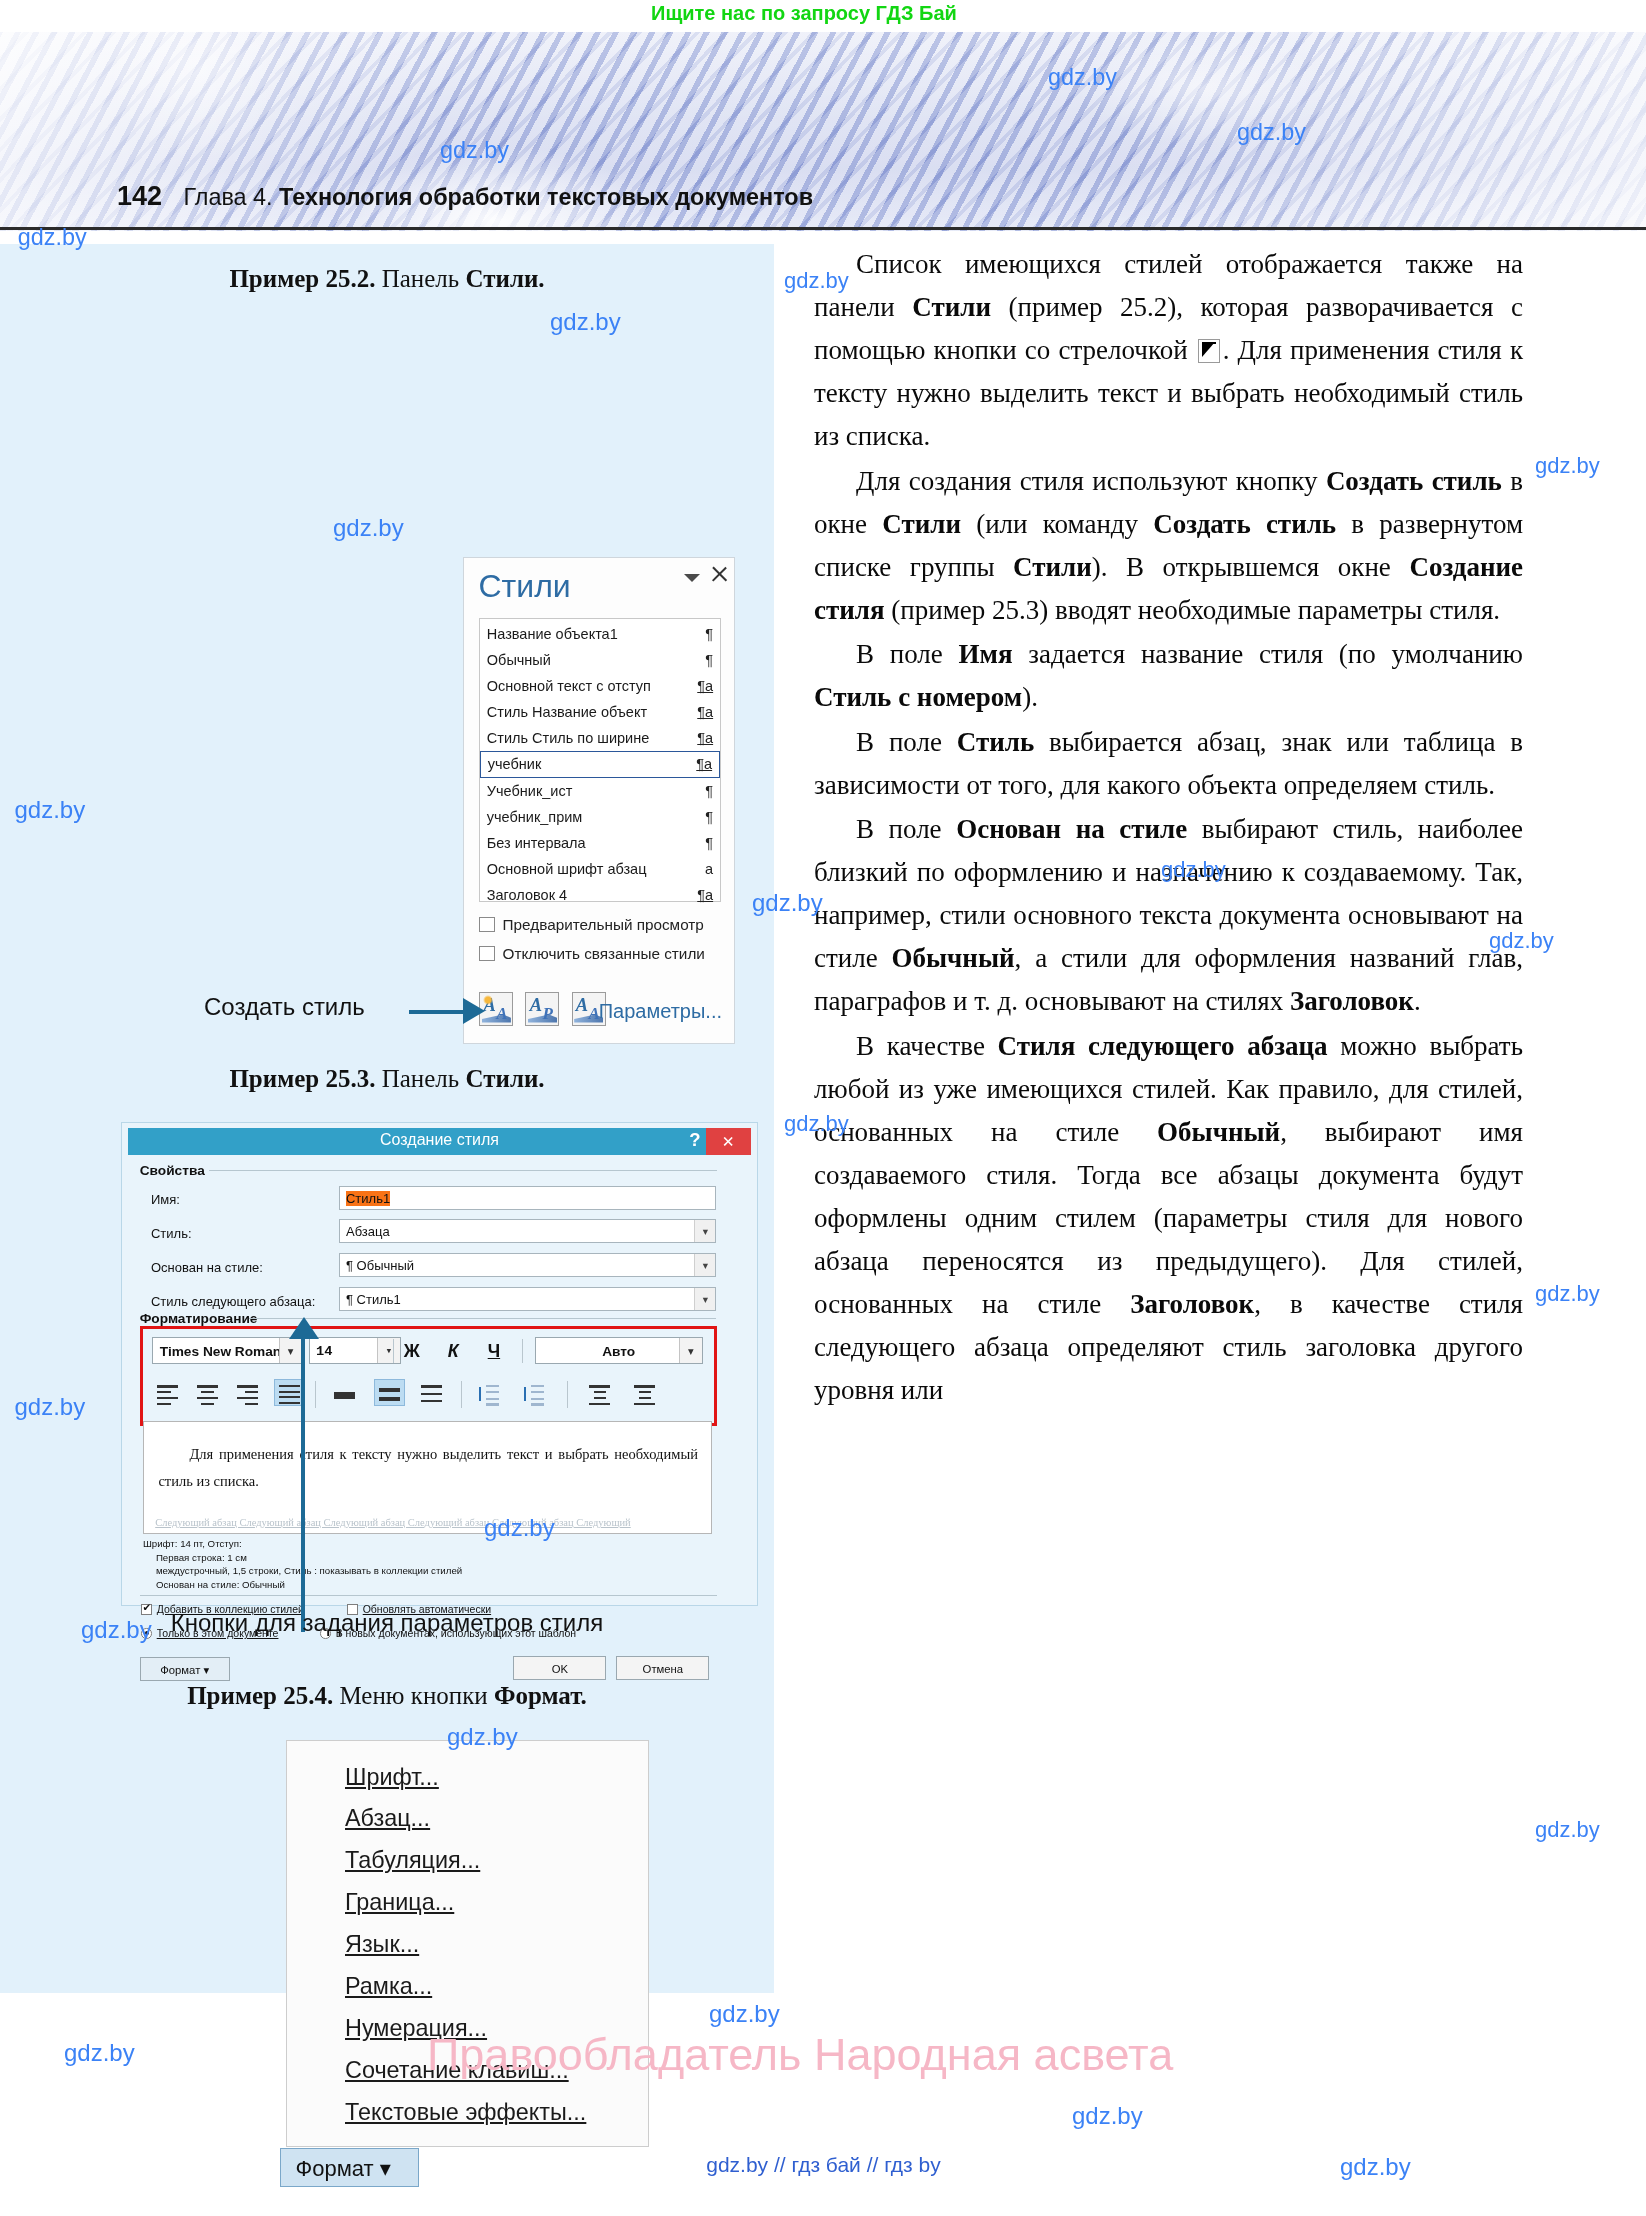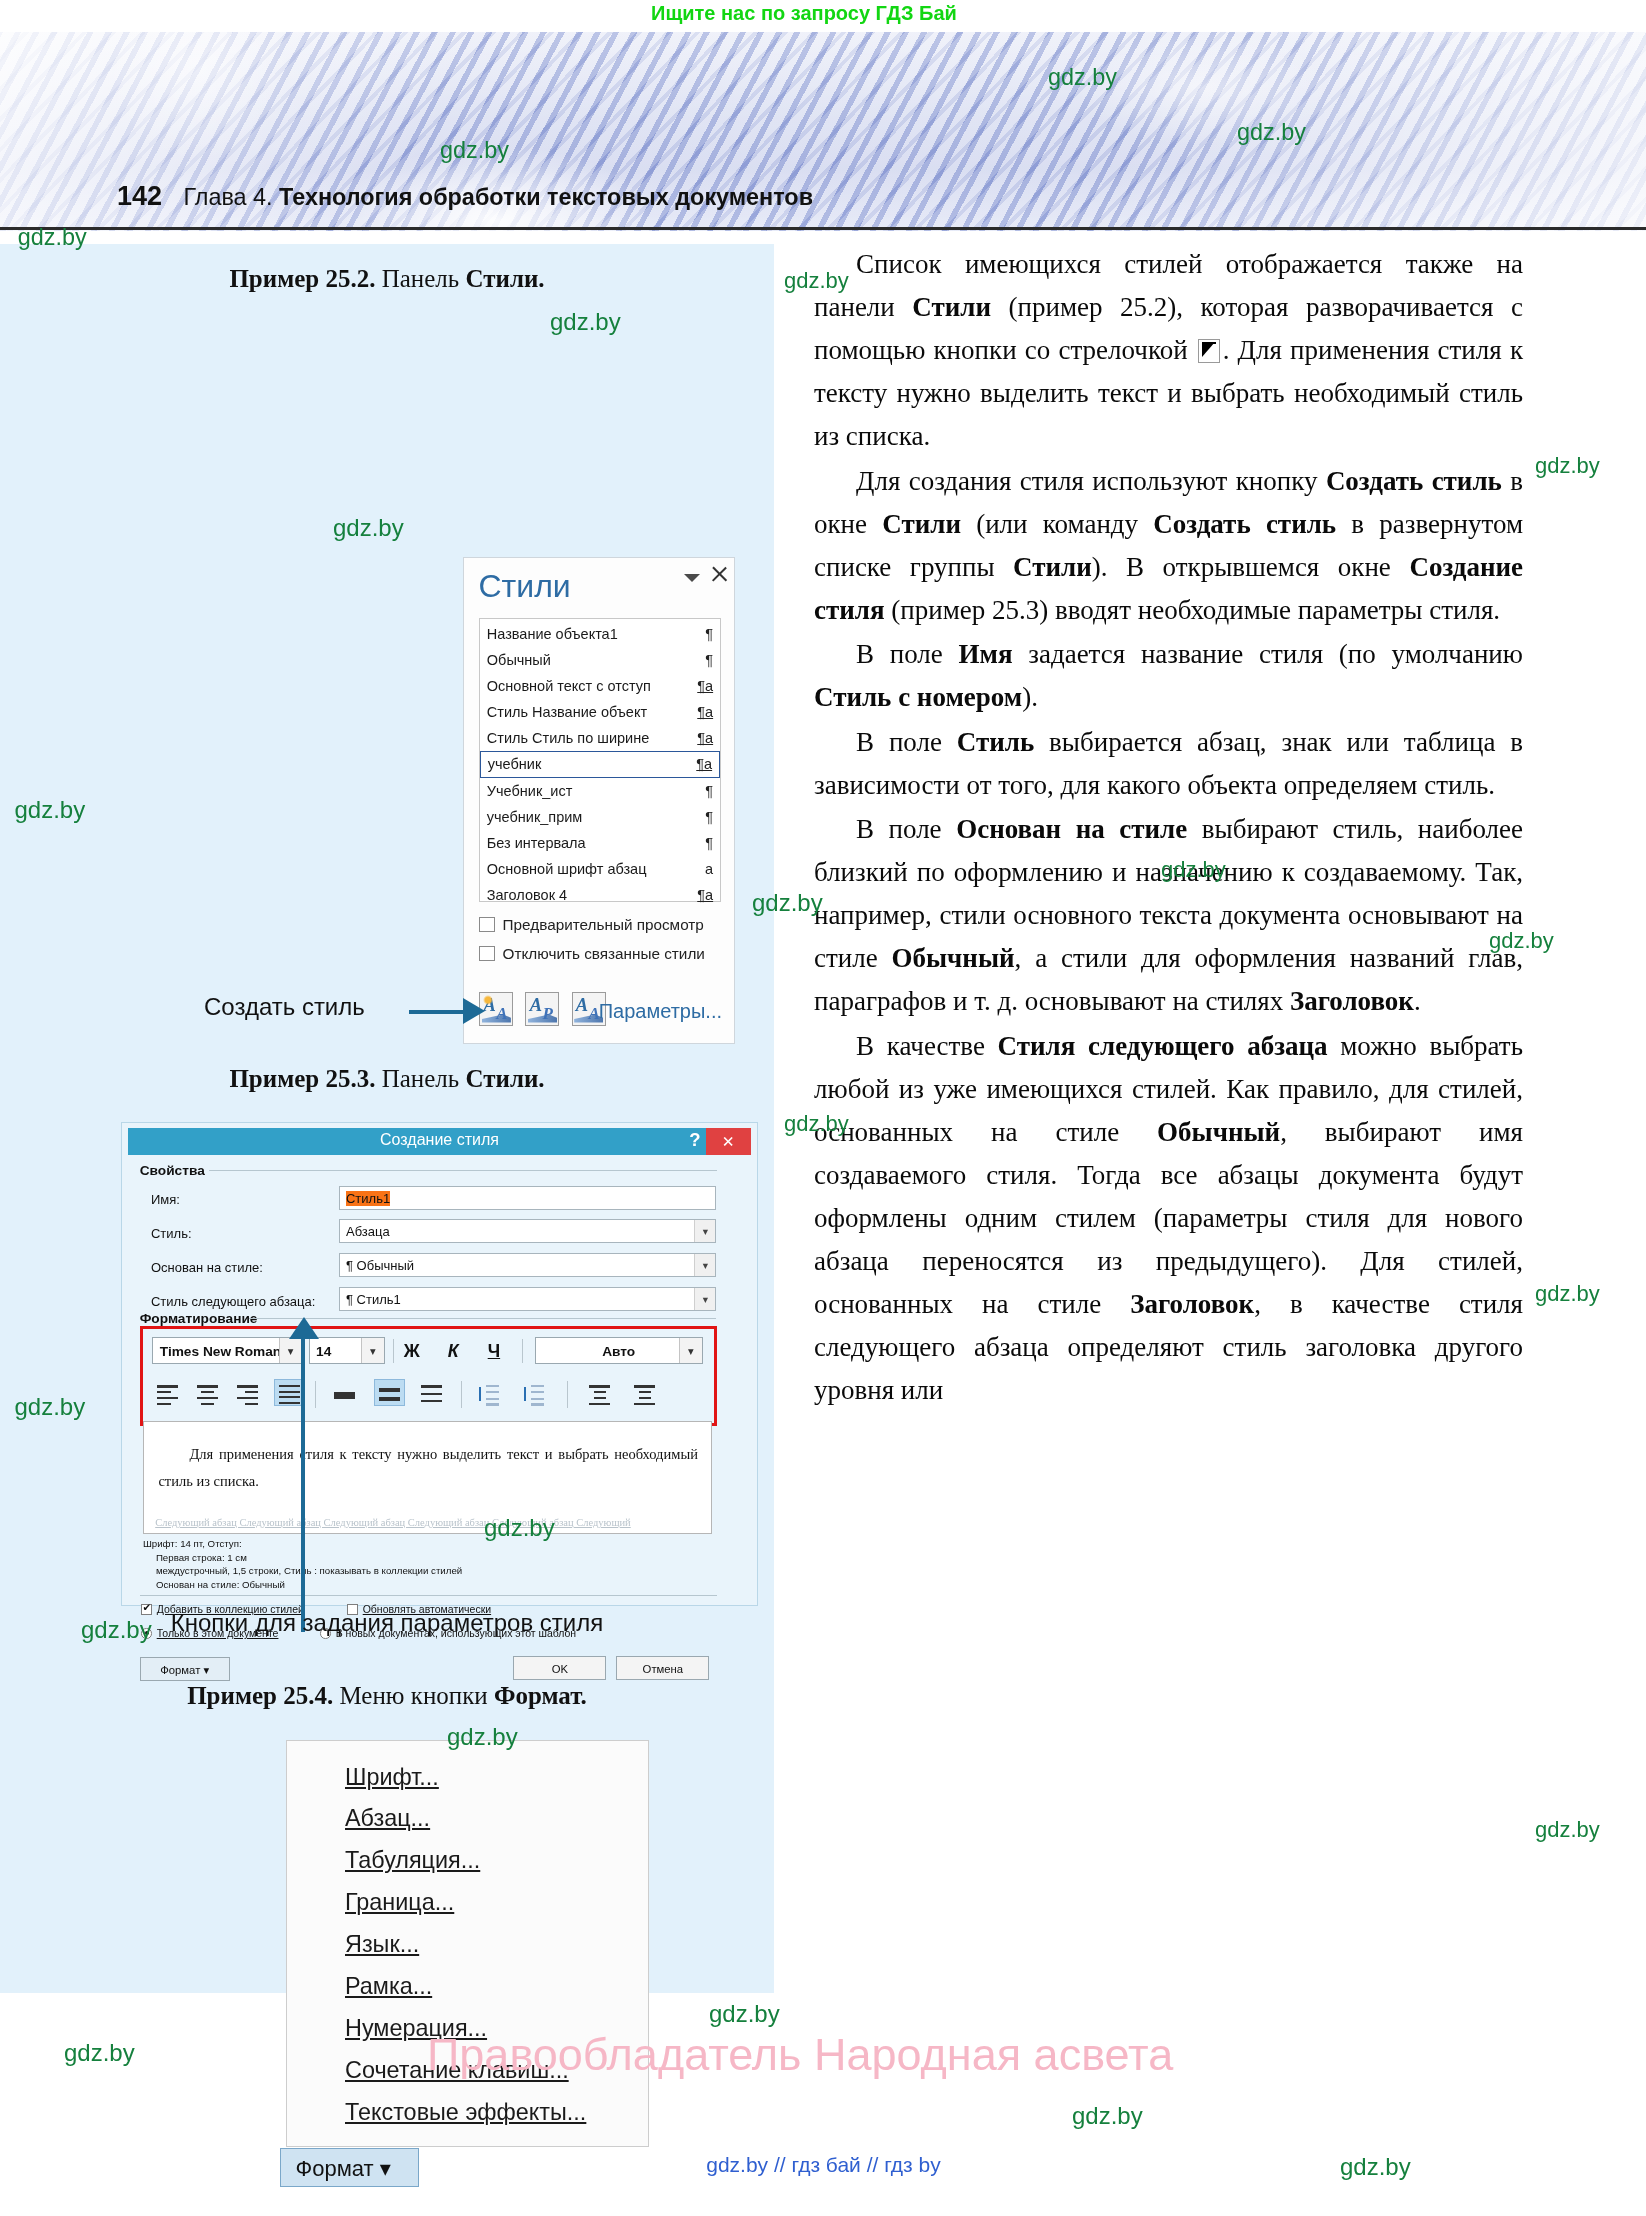--- a/index.html
+++ b/index.html
@@ -318,21 +318,21 @@
   .fmt-button {
     position:absolute; left:280px; top:1917px; width:139px; height:39px;
     background:#cfe3f2; border:0.8px solid #7aa7c9;
     font-family:"Liberation Sans", sans-serif; font-size:22px; color:#111;
     line-height:39px; padding-left:14.5px;
   }
 
   
   .wm {
     position:absolute; font-family:"Liberation Sans", sans-serif;
-    color:#15803d; white-space:nowrap; z-index:40;
+    color:#3b82f6; white-space:nowrap; z-index:40;
   }
   .wm-rights {
     position:absolute; left:427px; top:2029px;
     font-family:"Liberation Sans", sans-serif; font-size:45px; color:#f6b7c6;
     white-space:nowrap; z-index:40;
   }
   .footer-links {
     position:absolute; left:0; right:0; top:2153px; text-align:center;
     font-family:"Liberation Sans", sans-serif; font-size:21px; color:#2f5fd0;
     z-index:40;
@@ -447,21 +447,21 @@
 
       <div class="fld-label" style="left:22.6px; top:139px;">Стиль следующего абзаца:</div>
       <div class="fld-box" style="left:211px; top:132px; width:377px;"><span>¶ Стиль1</span><span class="fld-drop">▾</span></div>
 
       <div class="grp-label" style="left:11.3px; top:156px;">Форматирование</div>
       <div class="grp-rule" style="left:121px; top:163px; width:467px;"></div>
 
       <div class="fmt-frame" style="top:171px;">
         <div class="tb-row" style="top:8px; height:27px;">
           <div class="tb-box" style="left:9.7px; width:150px;"><span>Times New Roman</span><span class="cap">▾</span></div>
-          <div class="tb-box" style="left:166px; width:76px;"><span>14</span><span class="cap">▾</span></div>
+          <div class="tb-box" style="left:166px; width:92px;font-family:Liberation Mono, monospace;"><span>14</span><span class="cap">▾</span></div>
           <div class="tb-sep" style="left:250px; top:1.6px; height:24px;"></div>
           <div class="tb-ch" style="left:261px; top:4px;">Ж</div>
           <div class="tb-ch" style="left:305px; top:4px; font-style:italic;">К</div>
           <div class="tb-ch u" style="left:345px; top:4px;">Ч</div>
           <div class="tb-sep" style="left:379px; top:1.6px; height:24px;"></div>
           <div class="tb-box" style="left:392px; width:168px; text-align:center; padding-left:0;"><span>Авто</span><span class="cap">▾</span></div>
         </div>
 
         <div class="tb-row" style="top:50px; height:32px;">
           <div class="tb-ico" style="left:9.7px; top:1.6px;">

